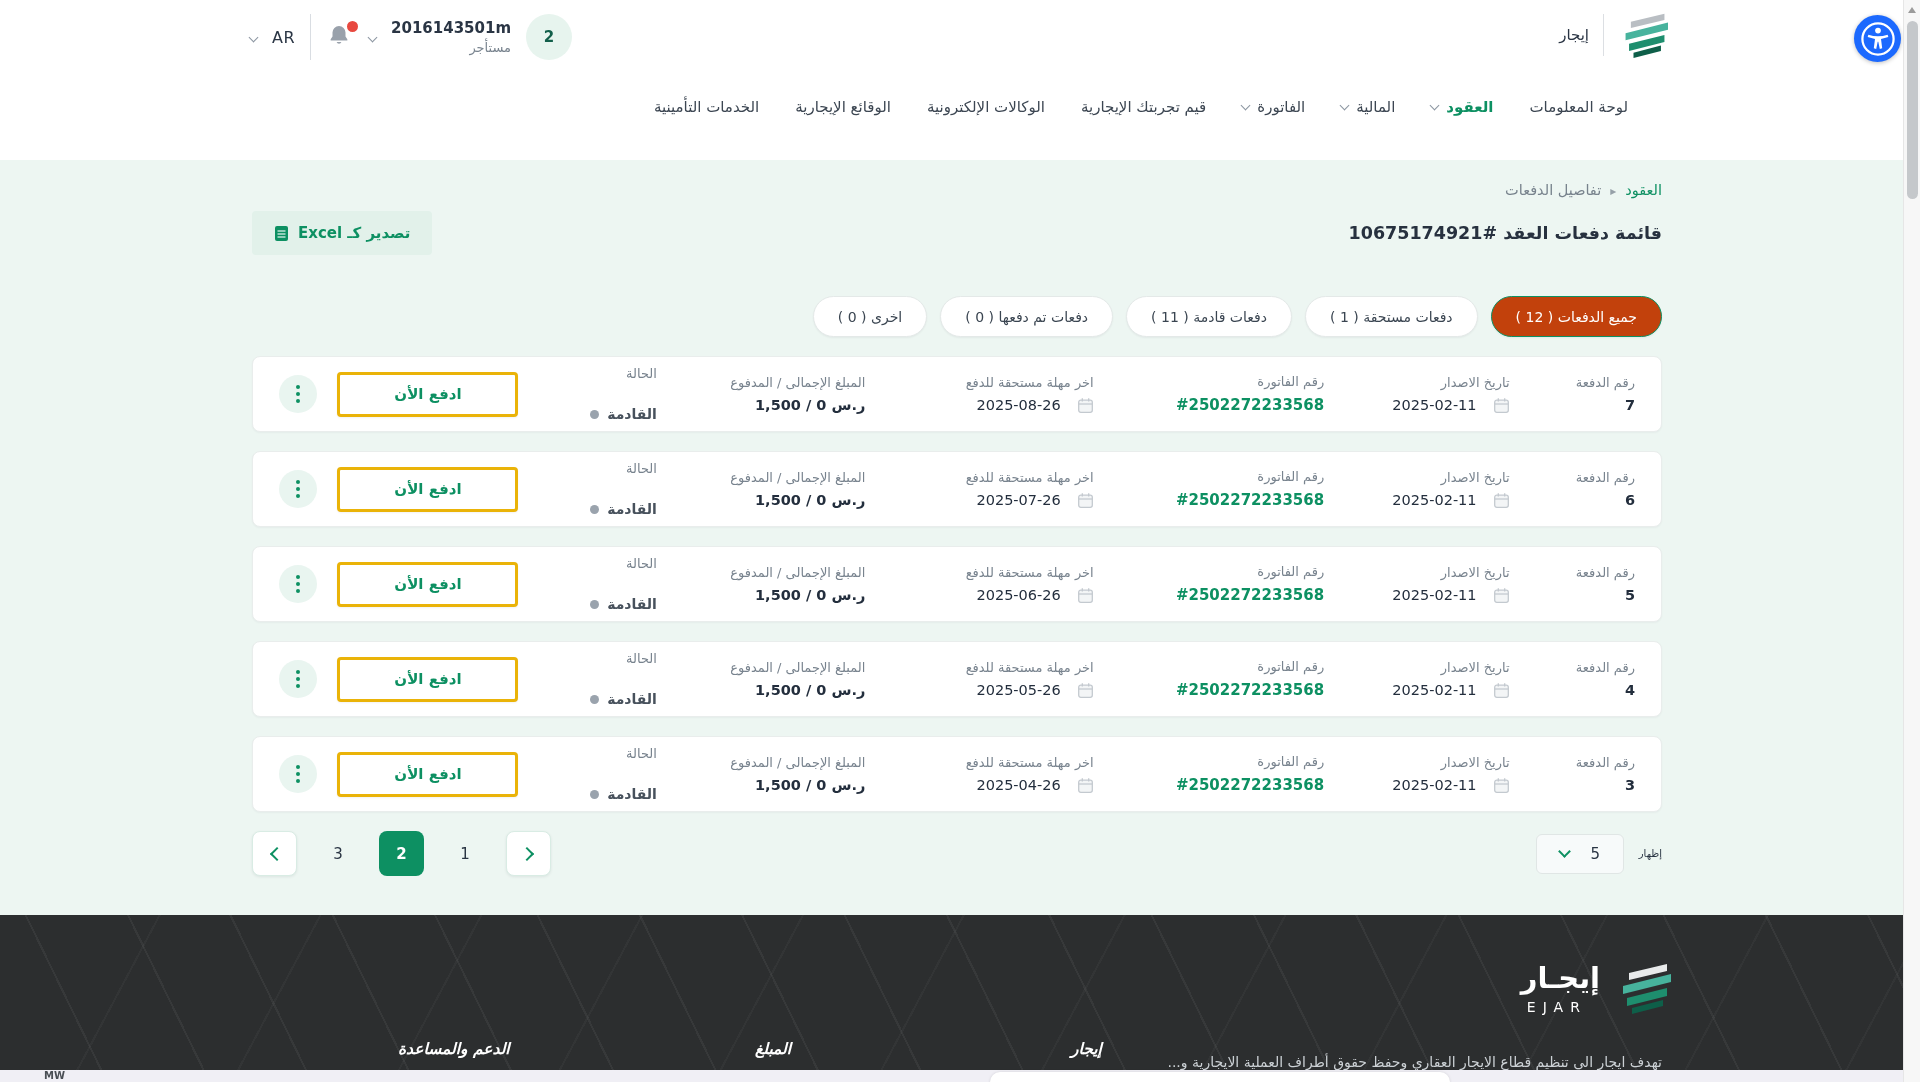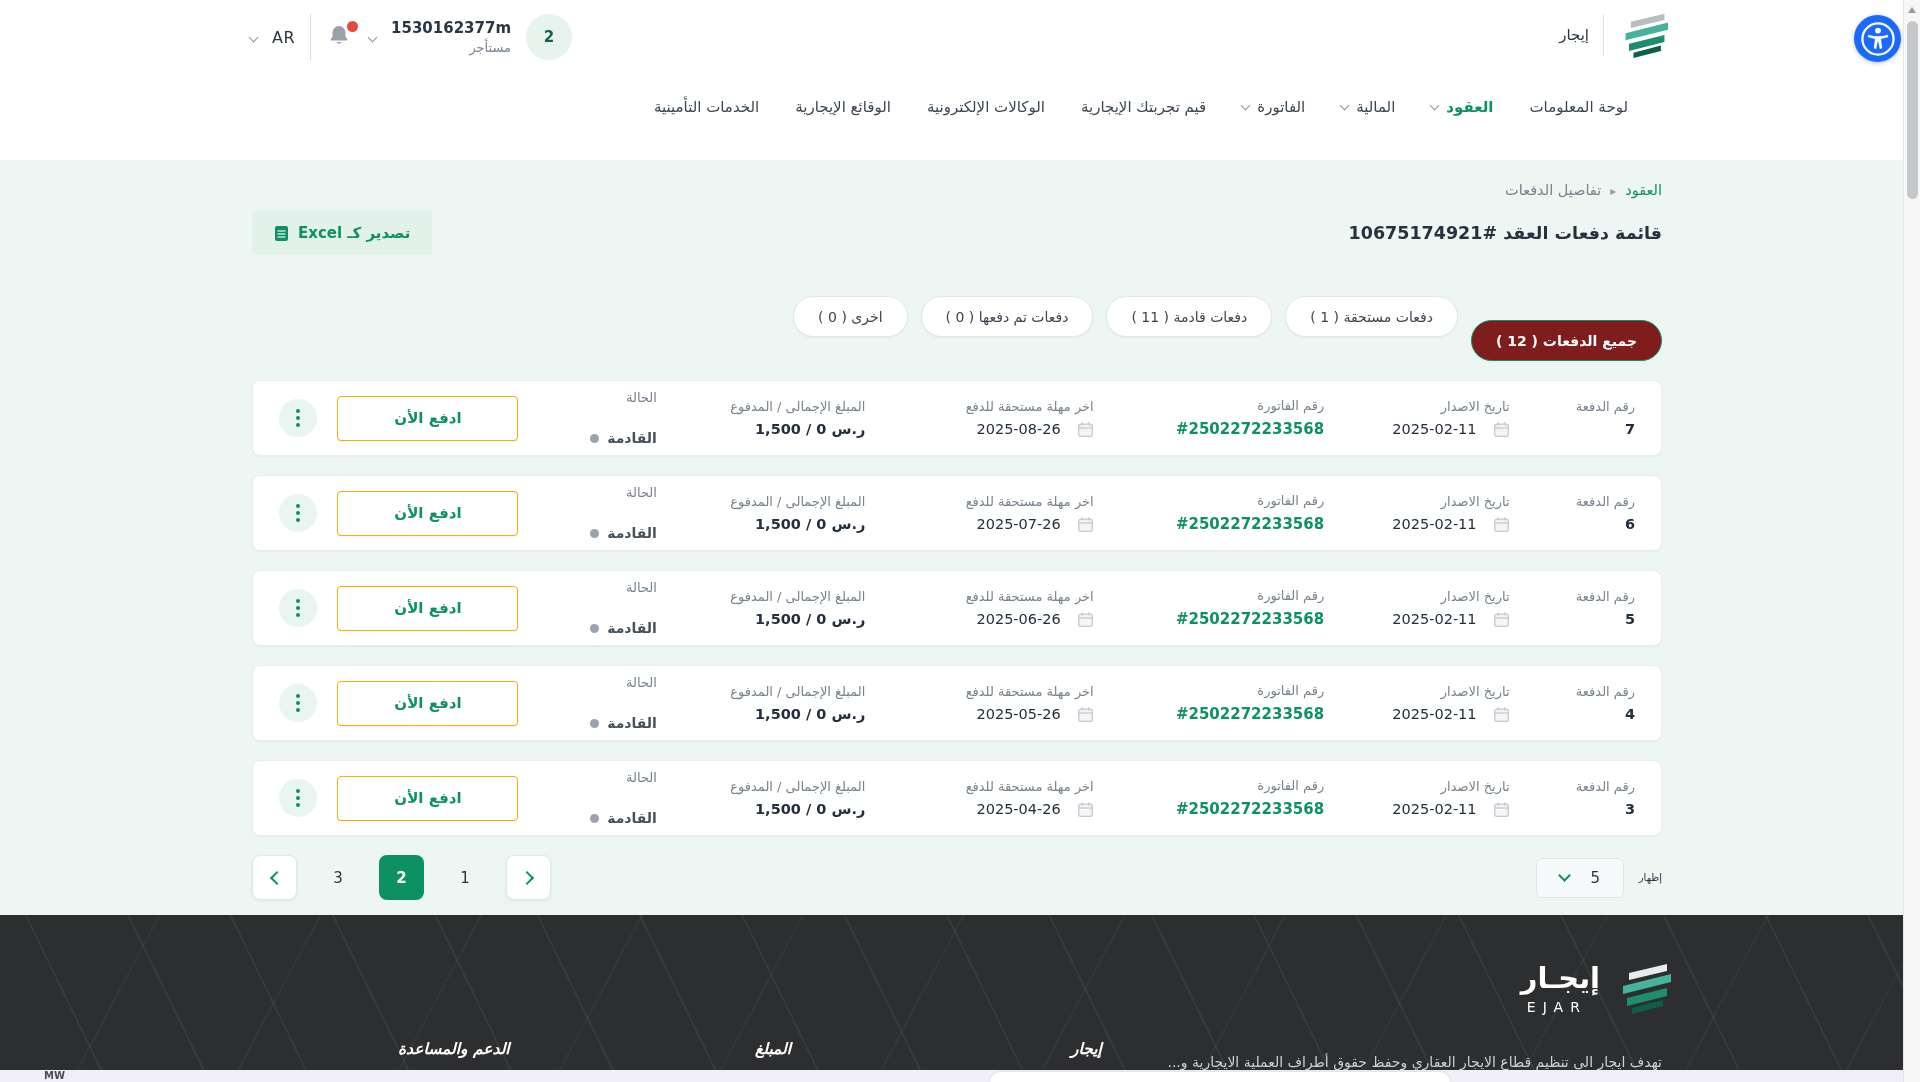--- a/index.html
+++ b/index.html
@@ -49,42 +49,42 @@
   .title-row{margin-top:13px;display:flex;justify-content:space-between;align-items:center;}
   .page-title{font-size:17.5px;font-weight:700;color:#27313f;}
   .export-btn{height:44px;padding:0 22px;background:#e2f1ea;border:none;border-radius:4px;cursor:pointer;
     display:flex;align-items:center;gap:9px;direction:rtl;font-family:inherit;
     color:#0d9062;font-weight:700;font-size:15px;}
 
   .tabs{margin-top:41px;display:flex;direction:rtl;gap:13px;}
   .tab{height:41px;padding:0 24px;border-radius:21px;background:#fff;border:1px solid #e4e9e8;
     font-family:inherit;font-size:14px;color:#3a4551;cursor:pointer;white-space:nowrap;
     box-shadow:0 1px 2px rgba(16,24,40,.05);}
-  .tab.active{background:#7f1d1d;color:#fff;border-color:#0d9062;font-weight:700;margin-top:24px;}
+  .tab.active{background:#c2410c;color:#fff;border-color:#0d9062;font-weight:400;}
 
   .cards{margin-top:19px;}
   .card{height:76px;background:#fff;border:1px solid #e9edec;border-radius:8px;margin-bottom:19px;
     box-shadow:0 1px 2px rgba(16,24,40,.04);display:flex;align-items:center;justify-content:space-between;
     padding:0 26px;direction:rtl;}
   .cell{display:flex;flex-direction:column;gap:7px;text-align:right;}
   .lbl{font-size:13px;color:#78838e;}
   .val{font-size:14.5px;font-weight:700;color:#232e3d;}
   .w-num{width:105px;}
   .w-issue{width:165px;}
   .w-inv{width:210px;}
   .w-due{width:208px;}
   .w-amt{width:188px;}
   .w-st{width:118px;gap:25px;}
   .val.date{display:flex;direction:rtl;align-items:center;gap:16px;font-weight:400;text-align:center;}
   .val.date span{direction:ltr;unicode-bidi:embed;}
   .val.invoice{color:#0d9062;direction:ltr;text-align:right;font-size:15px;cursor:pointer;}
   .ltr{direction:ltr;unicode-bidi:embed;}
   .val.status{display:flex;direction:rtl;align-items:center;gap:8px;font-weight:600;color:#47515c;font-size:14px;}
   .dot{width:9px;height:9px;border-radius:50%;background:#9aa3ad;display:inline-block;}
-  .pay-btn{width:181px;height:45px;background:#fff;border:1px solid #eab308;border-radius:4px;cursor:pointer;
+  .pay-btn{width:181px;height:45px;background:#fff;border:3px solid #eab308;border-radius:4px;cursor:pointer;
     color:#0d9062;font-weight:700;font-size:15px;font-family:inherit;box-shadow:0 1px 2px rgba(16,24,40,.05);}
   .kebab{width:38px;height:38px;border-radius:50%;background:#e9f5f0;display:flex;flex-direction:column;
     align-items:center;justify-content:center;gap:3px;cursor:pointer;}
   .kebab span{width:4px;height:4px;border-radius:50%;background:#0d9062;}
 
   .pagination-row{margin-top:18px;display:flex;justify-content:space-between;align-items:center;direction:rtl;}
   .perpage{display:flex;align-items:center;gap:15px;direction:rtl;}
   .perpage-label{font-size:10px;color:#2a3544;}
   .perpage-box{width:88px;height:40px;background:#f7fafa;border:1px solid #e0e6e5;border-radius:6px;
     display:flex;align-items:center;justify-content:center;gap:22px;direction:rtl;cursor:pointer;}
@@ -157,21 +157,21 @@
     <div class="v-divider"></div>
     <div class="bell-wrap">
       <svg width="26" height="28" viewBox="0 0 24 24">
         <path d="M12 2.8a6 6 0 0 0-6 6v3.7L4.3 15v1.2h15.4V15L18 12.5V8.8a6 6 0 0 0-6-6z" fill="#99a1ab"></path>
         <path d="M9.8 17.6a2.3 2.3 0 0 0 4.4 0z" fill="#99a1ab"></path>
       </svg>
       <span class="bell-dot"></span>
     </div>
     <span class="chev"></span>
     <div class="user-text">
-      <span class="user-id">1530162377m</span>
+      <span class="user-id">2016143501m</span>
       <span class="user-role">مستأجر</span>
     </div>
     <div class="avatar">2</div>
   </div>
 
   <nav class="main-nav">
       <div class="nav-item">
         <span>لوحة المعلومات</span>
       </div>
       <div class="nav-item active">

